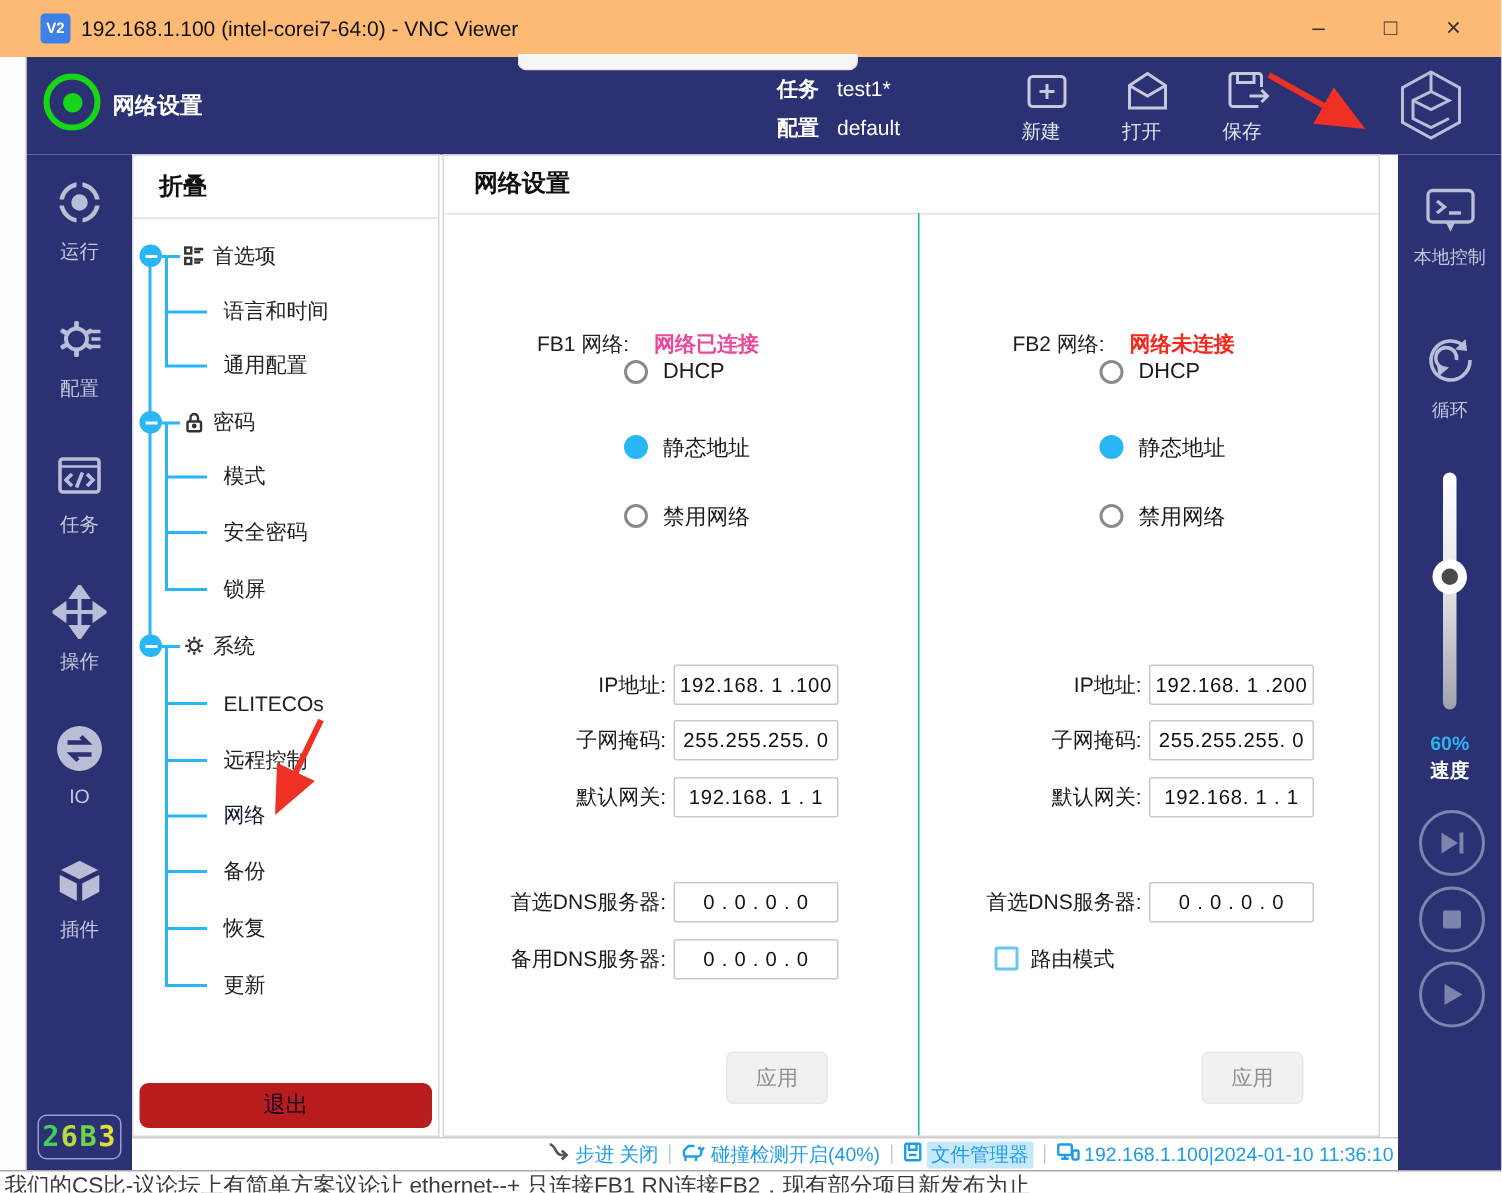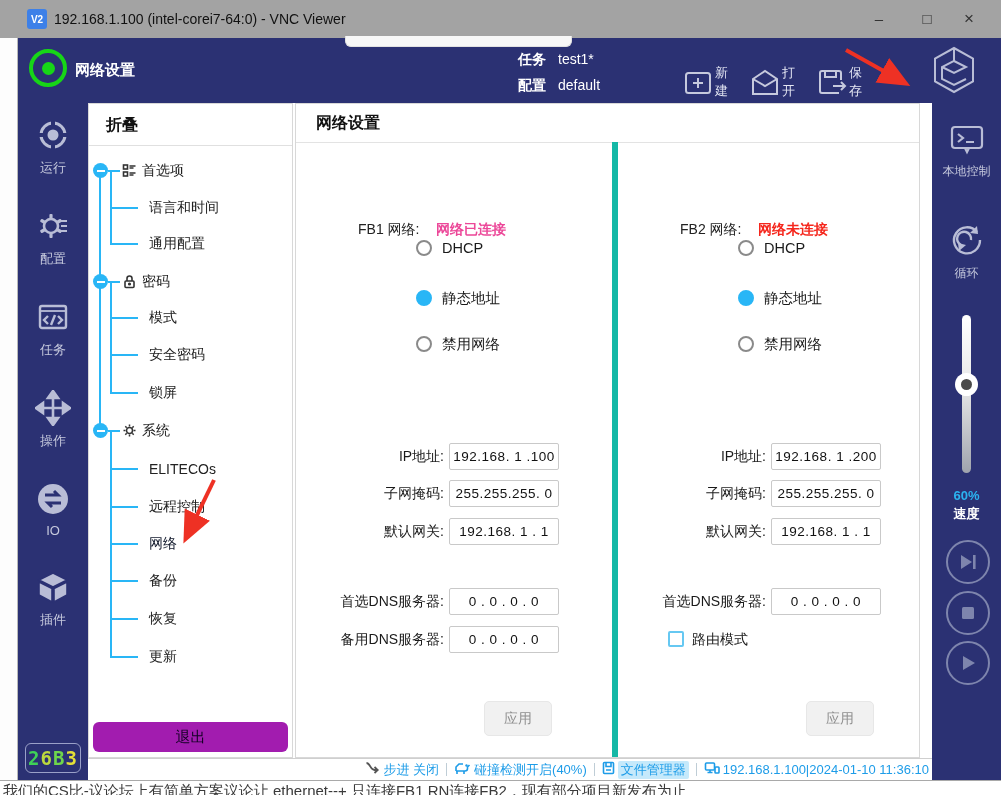--- a/index.html
+++ b/index.html
@@ -1,20 +1,20 @@
 <!DOCTYPE html>
 <html><head>
 <meta charset="utf-8">
 <style>
   html,body{margin:0;padding:0}
   body{width:1001px;height:795px;position:relative;overflow:hidden;
        font-family:"Liberation Sans","DejaVu Sans",sans-serif;background:#ffffff;}
 
   
-  .titlebar{position:absolute;left:0;top:0;width:1001px;height:38px;background:#a3a3a3;}
+  .titlebar{position:absolute;left:0;top:0;width:1001px;height:38px;background:#fdba74;}
   .vnc-badge{position:absolute;left:27px;top:9px;width:20px;height:20px;background:#3d80e8;
              border-radius:3px;color:#fff;font-size:10px;font-weight:bold;
              display:flex;align-items:center;justify-content:center}
   .win-title{position:absolute;left:54px;top:0;height:38px;line-height:38px;font-size:14px;color:#111}
   .win-btn{position:absolute;top:0;width:34px;height:38px;line-height:38px;text-align:center;
            font-size:15px;color:#333;cursor:default}
   .wb-min{left:862px}.wb-max{left:910px}.wb-close{left:952px;font-size:17px}
 
   .vnc-pill{position:absolute;left:345px;top:36px;width:225px;height:10px;background:#f7f7f7;
             border:1px solid #e2e2e2;border-top:none;border-radius:0 0 6px 6px;z-index:6}
@@ -31,21 +31,21 @@
   
   .topbar{position:absolute;left:0;top:0;width:983px;height:65px;background:#2b3173}
   .mode-ind{position:absolute;left:11px;top:11px;width:30px;height:30px;border-radius:50%;
             border:4px solid #17d517;display:flex;align-items:center;justify-content:center}
   .mode-ind i{width:13px;height:13px;border-radius:50%;background:#17d517;display:block}
   .mode-label{position:absolute;left:57px;top:23px;color:#fff;font-weight:bold;font-size:15px}
   .meta{position:absolute;left:500px;top:8px;color:#fff;font-size:14px}
   .meta .mrow{height:26px;line-height:26px;display:flex;gap:12px}
   .meta b{font-weight:bold}
   .tb-actions{position:absolute;left:663px;top:6px;display:flex;gap:9px}
-  .tb-btn{width:58px;height:56px;display:flex;align-items:flex-end;justify-content:flex-start;color:#ced1e4}
+  .tb-btn{width:58px;height:56px;display:flex;flex-direction:column;align-items:flex-start;justify-content:flex-start;color:#ced1e4}
   .tb-btn svg{display:block}
   .tb-btn .lbl{font-size:13px;margin-top:1px;color:#e3e5f2}
   .logo{position:absolute;left:912px;top:7px}
 
   
   .lsb{position:absolute;left:0;top:65px;width:70px;height:677px;background:#2b3173}
   .lsb-inner{position:absolute;left:0;top:14px;width:70px;display:flex;flex-direction:column;gap:31px;align-items:center}
   .lsb-item{display:flex;flex-direction:column;align-items:center;color:#c6c9dd;font-size:13px;gap:3px}
   .badge{position:absolute;left:7px;bottom:7px;width:54px;height:28px;border:1px solid #9aa0c8;
          border-radius:6px;display:flex;align-items:center;justify-content:center;
@@ -72,31 +72,31 @@
   .spine{position:absolute;width:2px;background:#29b6f6}
   .tree-row{position:absolute;left:0;right:0;height:28px;display:flex;align-items:center;font-size:14px;color:#222}
   .t-circle{position:absolute;left:4px;top:6px;width:15px;height:15px;border-radius:50%;background:#29b6f6;z-index:2}
   .t-circle::after{content:"";position:absolute;left:3.5px;top:6.5px;width:8px;height:2px;background:#fff}
   .t-hline{position:absolute;left:19px;top:13px;width:12px;height:2px;background:#29b6f6}
   .t-icon{position:absolute;left:33px;top:6px}
   .g-label{position:absolute;left:53px}
   .tree-row.child::before{content:"";position:absolute;left:21px;top:13px;width:28px;height:1.5px;background:#29b6f6}
   .c-label{position:absolute;left:60px}
   .tree-row.active .c-label{color:#0f172a}
-  .exit-btn{position:absolute;left:4px;right:4px;bottom:5px;height:30px;background:#a21caf;border-radius:6px;
+  .exit-btn{position:absolute;left:4px;right:4px;bottom:5px;height:30px;background:#b91c1c;border-radius:6px;
             text-align:center;line-height:30px;font-size:15px;color:#102;cursor:default}
 
   
   .main-panel{position:absolute;left:277px;top:65px;width:625px;height:655px;background:#fff;
               border:1px solid #d8d8d8;box-sizing:border-box}
   .main-head{height:38px;line-height:38px;padding-left:20px;font-weight:bold;font-size:16px;color:#111;
              border-bottom:1px solid #e3e3e3}
   .col{position:absolute;top:38px;bottom:0}
   .col1{left:0;width:316px}
-  .col2{left:316px;width:307px;border-left:6px solid #14b8a6}
+  .col2{left:316px;width:307px;border-left:1px solid #14b8a6}
   .if-row{position:absolute;top:75px;left:0;right:0;height:24px;line-height:24px;font-size:14px}
   .if-label{position:absolute;left:62px;color:#222}
   .if-status{position:absolute;left:140px;font-weight:bold}
   .st-ok{color:#ec4899}.st-bad{color:#f5271d}
   .radio-row{position:absolute;left:0;right:0;height:24px;display:flex;align-items:center}
   .radio{position:absolute;left:120px;width:16px;height:16px;border:2px solid #8a8a8a;border-radius:50%;background:#fff;box-sizing:border-box}
   .radio.on{border-color:#29b6f6;background:#29b6f6}
   .radio-lbl{position:absolute;left:146px;font-size:14.5px;color:#1a1a1a}
   .field-row{position:absolute;left:0;right:0;height:27px}
   .f-label{position:absolute;left:0;width:148px;text-align:right;line-height:27px;font-size:14px;color:#1a1a1a}

